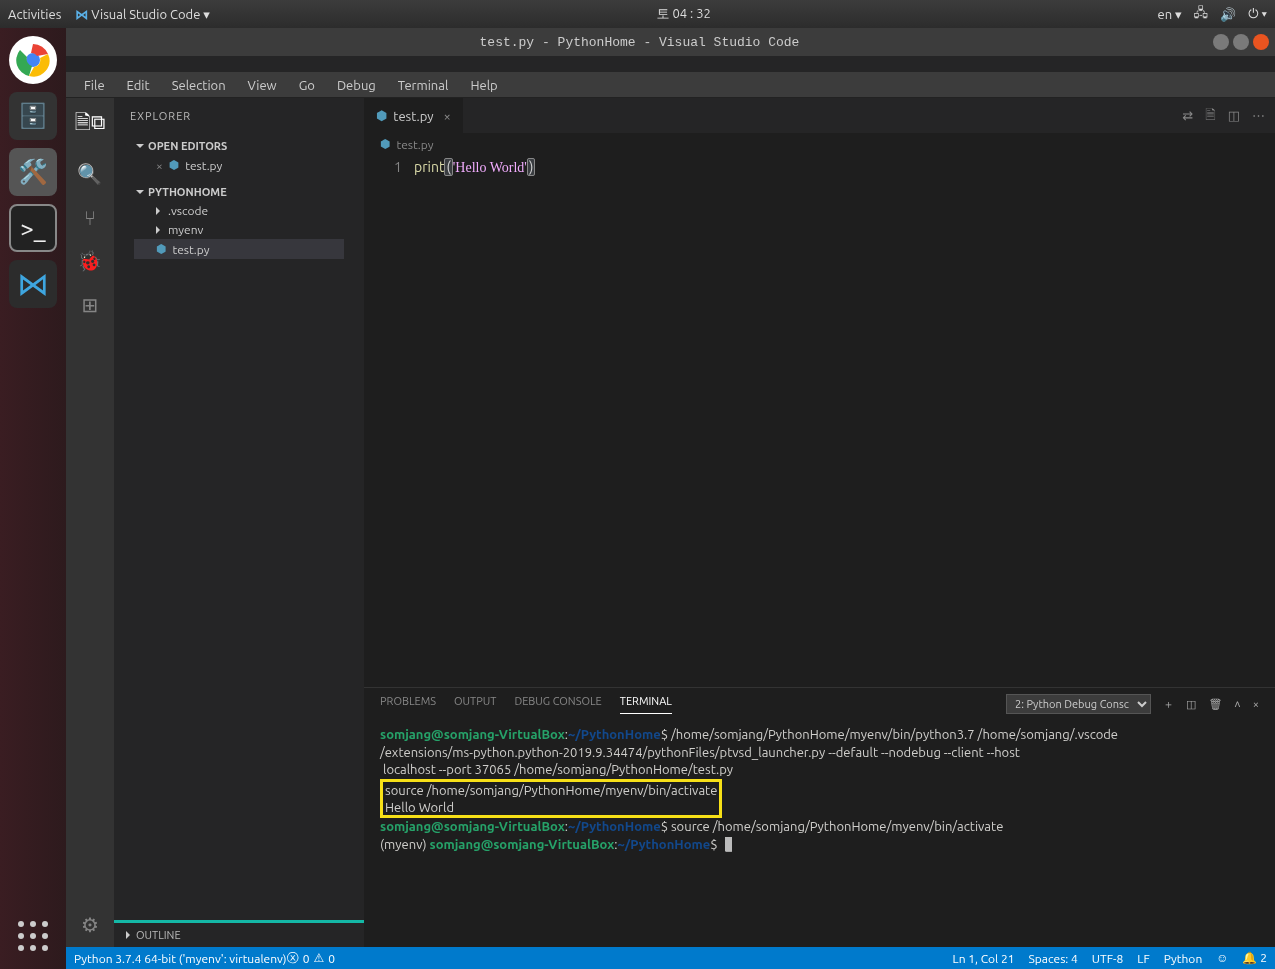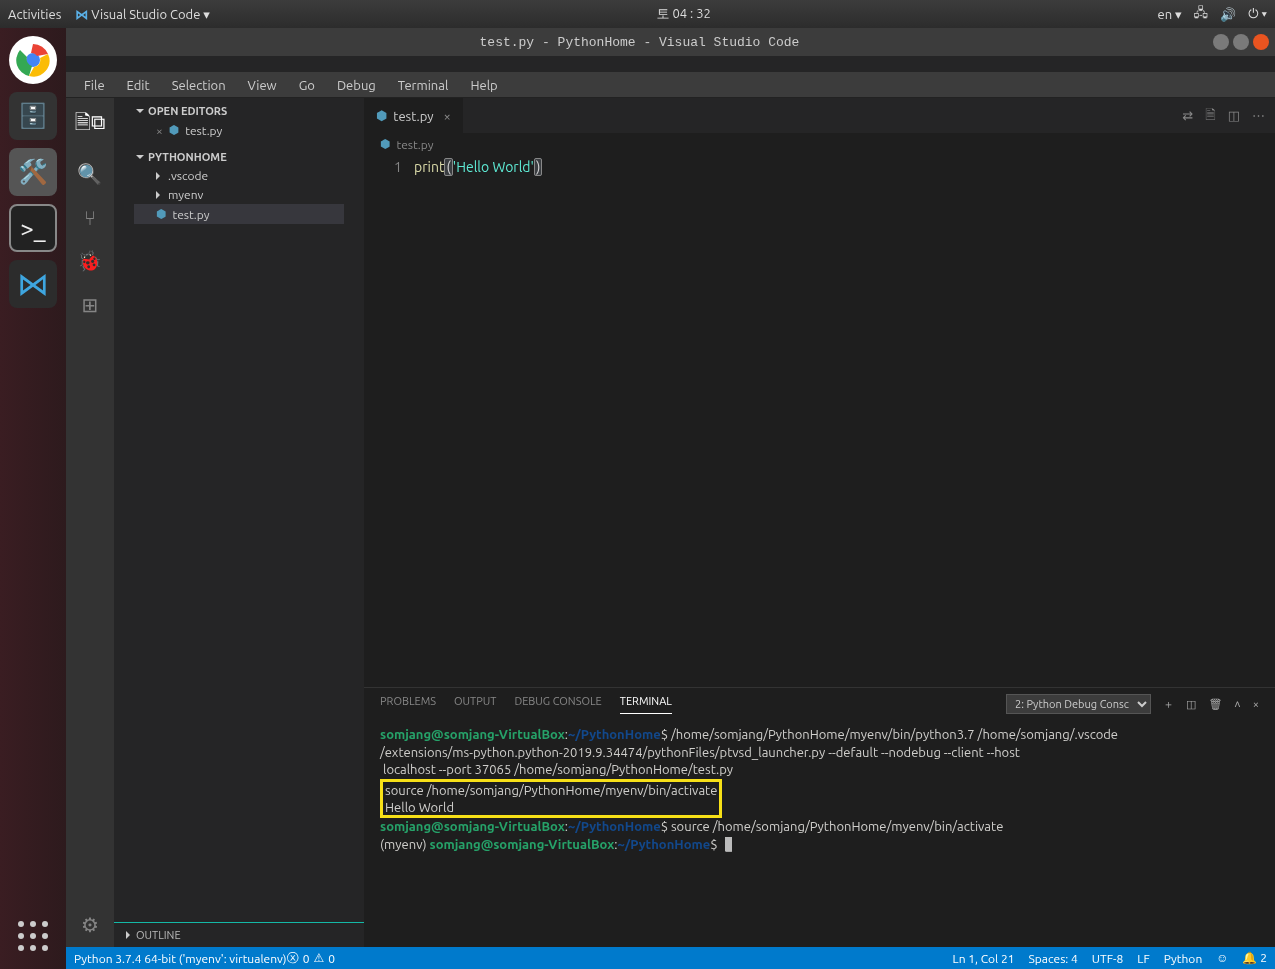--- a/index.html
+++ b/index.html
@@ -54,36 +54,36 @@
 .editor-area{flex:1;display:flex;flex-direction:column;background:#1e1e1e;min-width:0;}
 .tabs-row{height:35px;display:flex;background:#252526;align-items:stretch;}
 .tab{display:flex;align-items:center;gap:6px;padding:0 12px;background:#1e1e1e;border-right:1px solid #252526;font-size:13px;}
 .tab .close-x{color:#888;margin-left:4px;}
 .tabs-actions{margin-left:auto;display:flex;align-items:center;gap:12px;padding-right:10px;color:#888;}
 .breadcrumb{height:22px;display:flex;align-items:center;padding-left:16px;color:#888;font-size:12px;gap:6px;}
 .code-area{flex:1;display:flex;font-family:Consolas,monospace;font-size:14px;position:relative;}
 .gutter{width:50px;text-align:right;color:#858585;padding:4px 12px 0 0;}
 .code-content{padding-top:4px;}
 .tok-fn{color:#dcdcaa;}
-.tok-str{color:#5eead4;}
+.tok-str{color:#f0abfc;font-family:Liberation Serif, serif;}
 .tok-par{background:#3a3d41;border:1px solid #888;color:#d4d4d4;padding:0 1px;border-radius:2px;}
 
 .panel{height:260px;background:#1e1e1e;border-top:1px solid #333;display:flex;flex-direction:column;}
 .panel-tabs{height:32px;display:flex;align-items:center;padding:0 16px;gap:18px;font-size:11px;color:#888;}
 .panel-tabs .ptab{padding-bottom:6px;}
 .panel-tabs .ptab.active{color:#fff;border-bottom:1px solid #fff;}
 .panel-tabs .panel-actions{margin-left:auto;display:flex;align-items:center;gap:12px;color:#aaa;}
 .panel-actions select{background:#3c3c3c;color:#ccc;border:1px solid #555;font-size:11px;padding:2px 4px;}
 .terminal{flex:1;padding:6px 16px;font-family:Consolas,monospace;font-size:13px;line-height:1.28;white-space:pre-wrap;overflow:hidden;}
 .t-user{color:#26a269;font-weight:bold;}
 .t-path{color:#12488b;font-weight:bold;}
 .t-cmd{color:#d0cfcc;}
 .hl-box{background:rgba(255,255,0,0.0);border:3px solid #f7e017;display:inline-block;padding:0 2px;}
 
-.sidebar-footer{margin-top:auto;border-top:1px solid #14b8a6;}
+.sidebar-footer{margin-top:auto;border-top:3px solid #14b8a6;}
 .outline-h{padding:6px 12px;font-size:11px;color:#bbb;display:flex;align-items:center;gap:4px;}
 
 .statusbar{height:22px;background:#007acc;display:flex;align-items:center;color:#fff;font-size:12px;padding:0 8px;}
 .statusbar .sb-right{margin-left:auto;display:flex;align-items:center;gap:14px;}
 .err-warn{display:flex;align-items:center;gap:4px;}
 </style>
 </head>
 <body>
 
 <div class="gnome-bar">
@@ -156,20 +156,21 @@
         <div class="act-icon active">🗎⧉</div>
         <div class="act-icon">🔍</div>
         <div class="act-icon">⑂</div>
         <div class="act-icon">🐞</div>
         <div class="act-icon">⊞</div>
         <div class="spacer"></div>
         <div class="act-icon" style="margin-bottom:10px">⚙</div>
       </div>
 
       <div class="sidebar">
+        <div class="sidebar-header">EXPLORER</div>
         <div class="side-section">
           <div class="side-section-h">
               <span class="chev down"></span>
               <span>OPEN EDITORS</span>
             </div>
           <div class="side-item">
               <span style="color:#888">×</span>
               <span class="py-icon">⬢</span>
               <span>test.py</span>
             </div>

